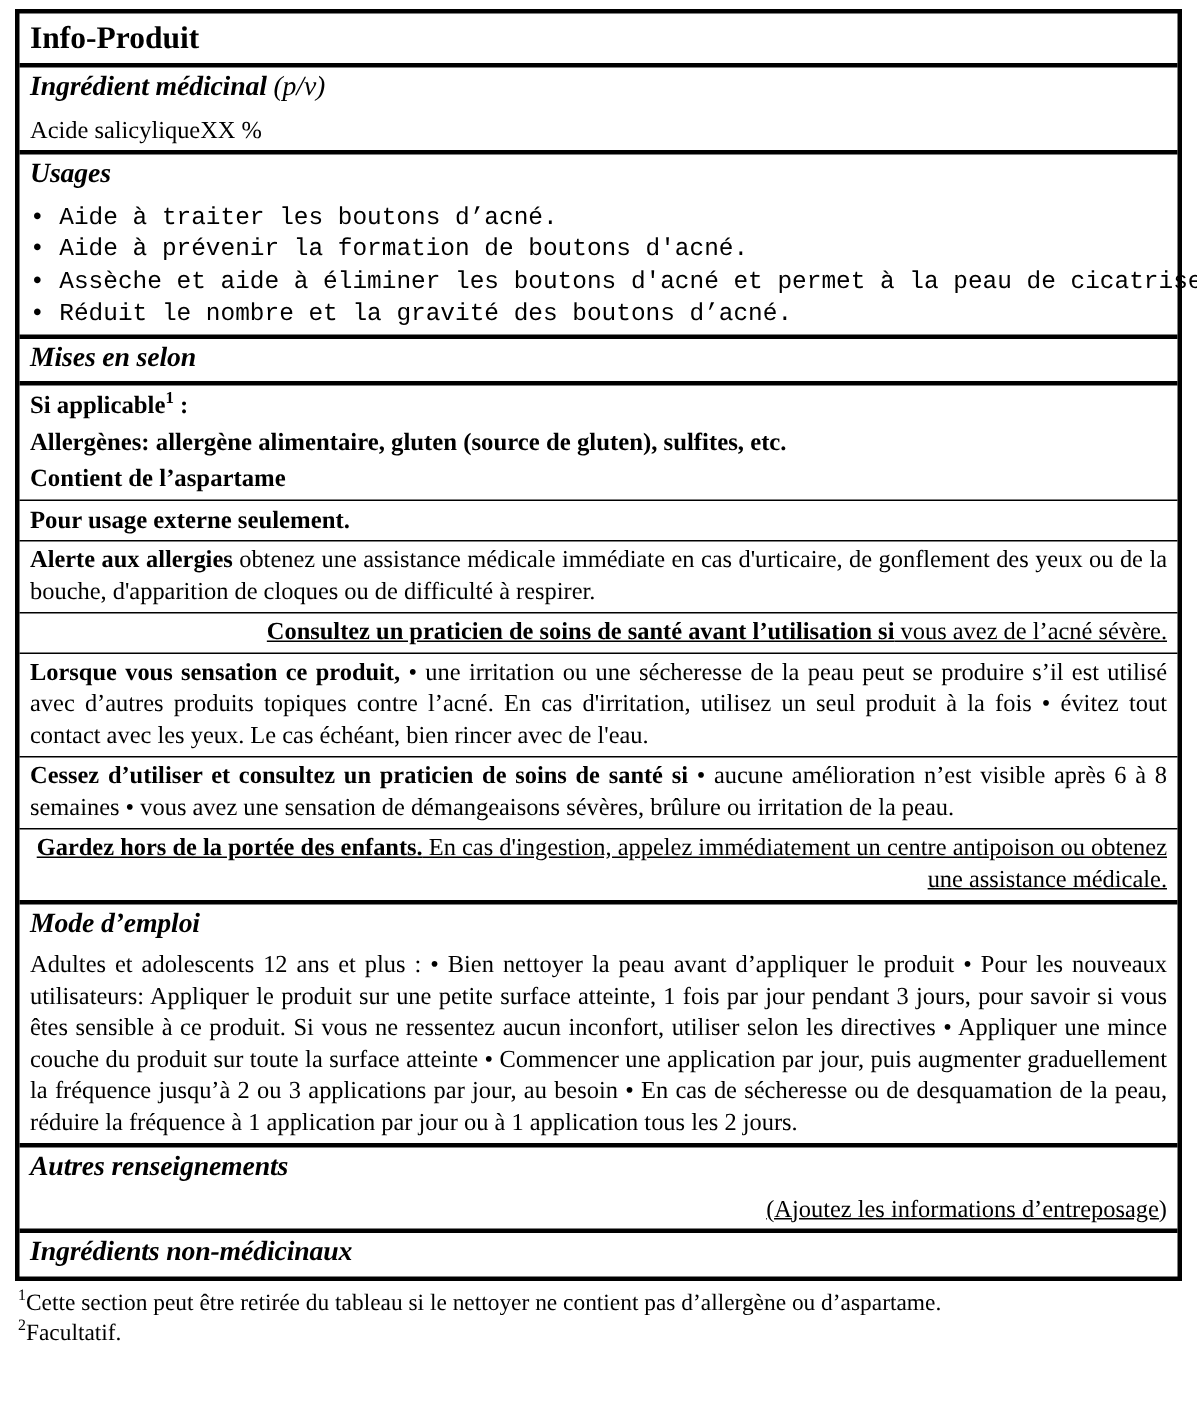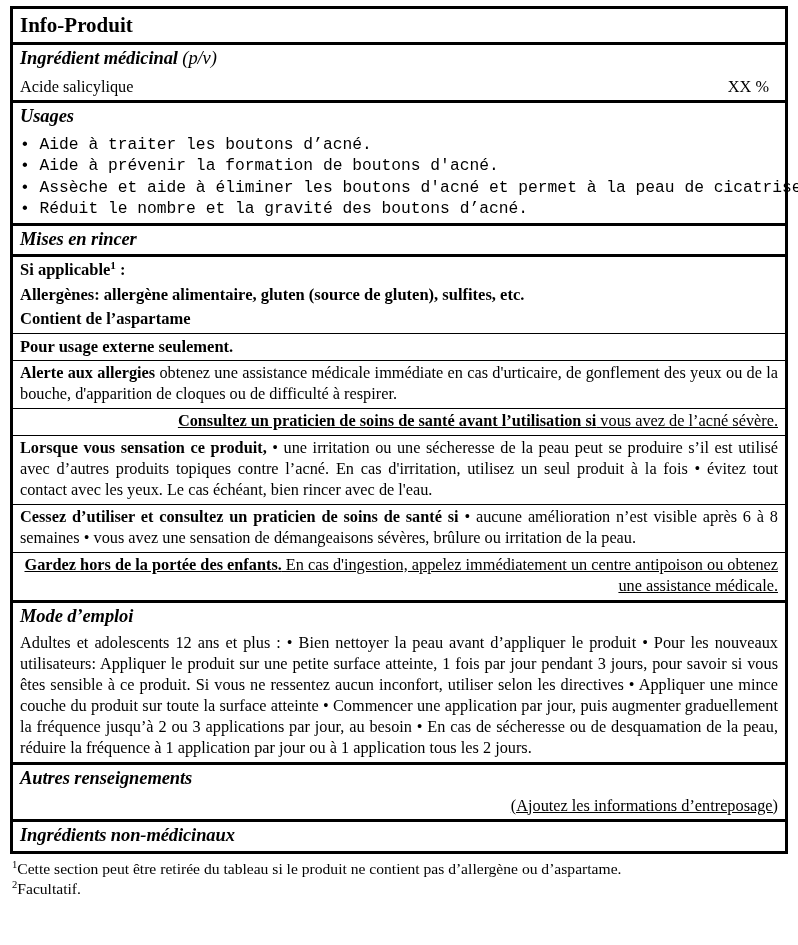--- a/index.html
+++ b/index.html
@@ -81,21 +81,21 @@
   .title {
     font-weight: bold;
     font-size: 21px;
     line-height: 1.25;
     padding: 3px 7px 4px 7px;
   }
 
   
   .ing-line {
     display: flex;
-    justify-content: space-between;
+    justify-content: flex-start;
     align-items: baseline;
     font-size: 16.3px;
     line-height: 1.3;
     padding-right: 9px;
   }
 
   sup {
     font-size: 0.68em;
     vertical-align: super;
     line-height: 0;
@@ -141,21 +141,21 @@
           <div>• Aide à traiter les boutons d’acné.</div>
           <div>• Aide à prévenir la formation de boutons d'acné.</div>
           <div>• Assèche et aide à éliminer les boutons d'acné et permet à la peau de cicatriser.</div>
           <div>• Réduit le nombre et la gravité des boutons d’acné.</div>
         </div>
       </div>
     </div>
 
     <div class="sec">
       <div class="row">
-        <div class="hdr">Mises en rincer</div>
+        <div class="hdr">Mises en selon</div>
       </div>
     </div>
 
     <div class="sec">
 
       <div class="row">
         <div class="sub" style="padding-bottom:3px"><span>Si applicable</span><sup>1</sup><span> :</span></div>
         <div class="sub" style="padding-bottom:3px">Allergènes: allergène alimentaire, gluten (source de gluten), sulfites, etc.</div>
         <div class="sub">Contient de l’aspartame</div>
       </div>
@@ -206,17 +206,17 @@
     <div class="sec">
       <div class="row nb">
         <div class="hdr">Ingrédients non-médicinaux</div>
       </div>
     </div>
 
 
   </div>
 
   <div class="ftn">
-    <div><sup>1</sup><span>Cette section peut être retirée du tableau si le produit ne contient pas d’allergène ou d’aspartame.</span></div>
+    <div><sup>1</sup><span>Cette section peut être retirée du tableau si le nettoyer ne contient pas d’allergène ou d’aspartame.</span></div>
     <div><sup>2</sup><span>Facultatif.</span></div>
   </div>
 
 </div>
 
 </body></html>

